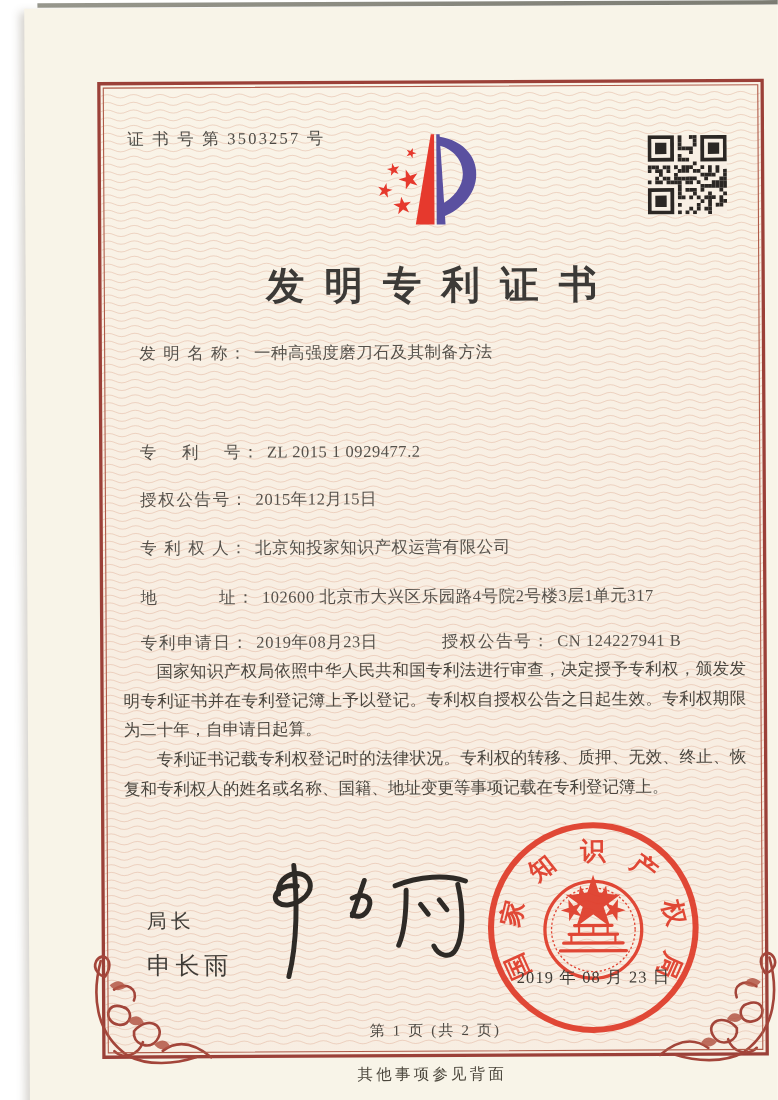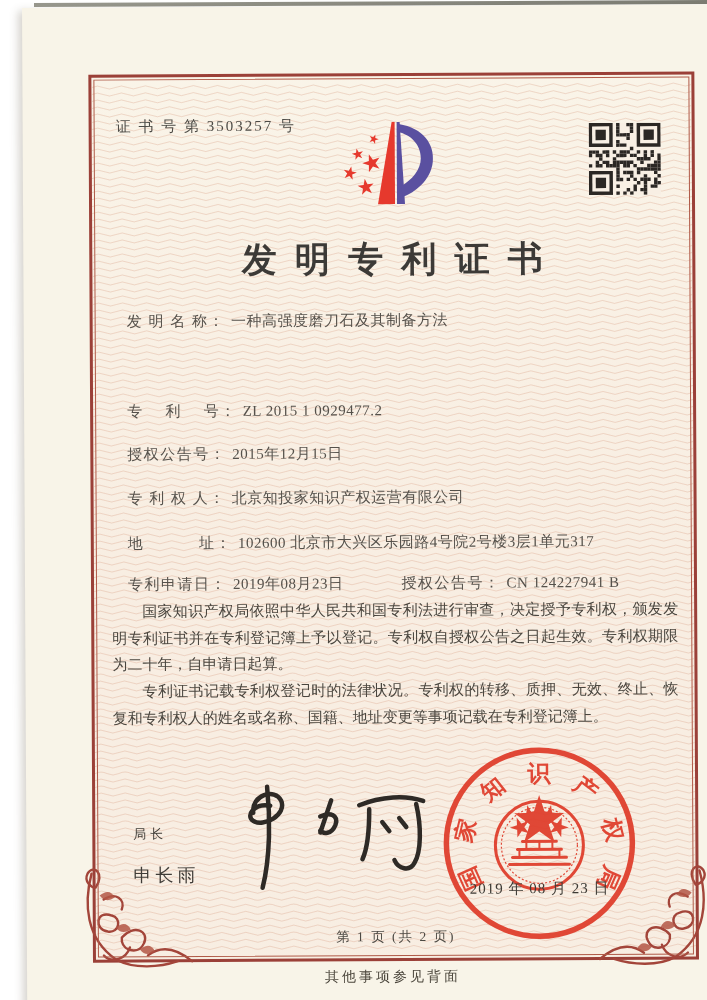--- a/index.html
+++ b/index.html
@@ -46,22 +46,22 @@
     position:absolute;left:34px;white-space:nowrap;
     font-size:15px;color:#55514b;letter-spacing:.5px;
   }
   .flabel{letter-spacing:1.5px;margin-right:6px;}
   .grant-gap{margin-left:58px;}
   .paras{
     position:absolute;left:18px;width:566px;top:521px;
     font-size:15px;line-height:1.78;color:#4a463f;text-align:justify;
   }
   .paras p{margin:0;text-indent:2em;}
-  .sig-title{position:absolute;left:38px;top:748px;font-size:13px;letter-spacing:4px;color:#3f3c37;}
-  .sig-name{position:absolute;left:38px;top:786px;font-size:18px;letter-spacing:4px;color:#3f3c37;}
+  .sig-title{position:absolute;left:38px;top:748px;font-size:18px;letter-spacing:4px;color:#3f3c37;}
+  .sig-name{position:absolute;left:38px;top:786px;font-size:22px;letter-spacing:4px;color:#3f3c37;}
   .sig-ink{position:absolute;left:128px;top:698px;}
   .seal{position:absolute;left:344px;top:668px;width:200px;height:200px;opacity:.92;}
   .seal-date{
     position:absolute;left:344px;top:804px;width:200px;text-align:center;
     font-size:15px;letter-spacing:1px;color:#3e3b35;white-space:nowrap;
   }
   .page-info{
     position:absolute;left:0;right:0;top:852px;text-align:center;
     font-size:13.5px;letter-spacing:2px;color:#4c4943;
   }

